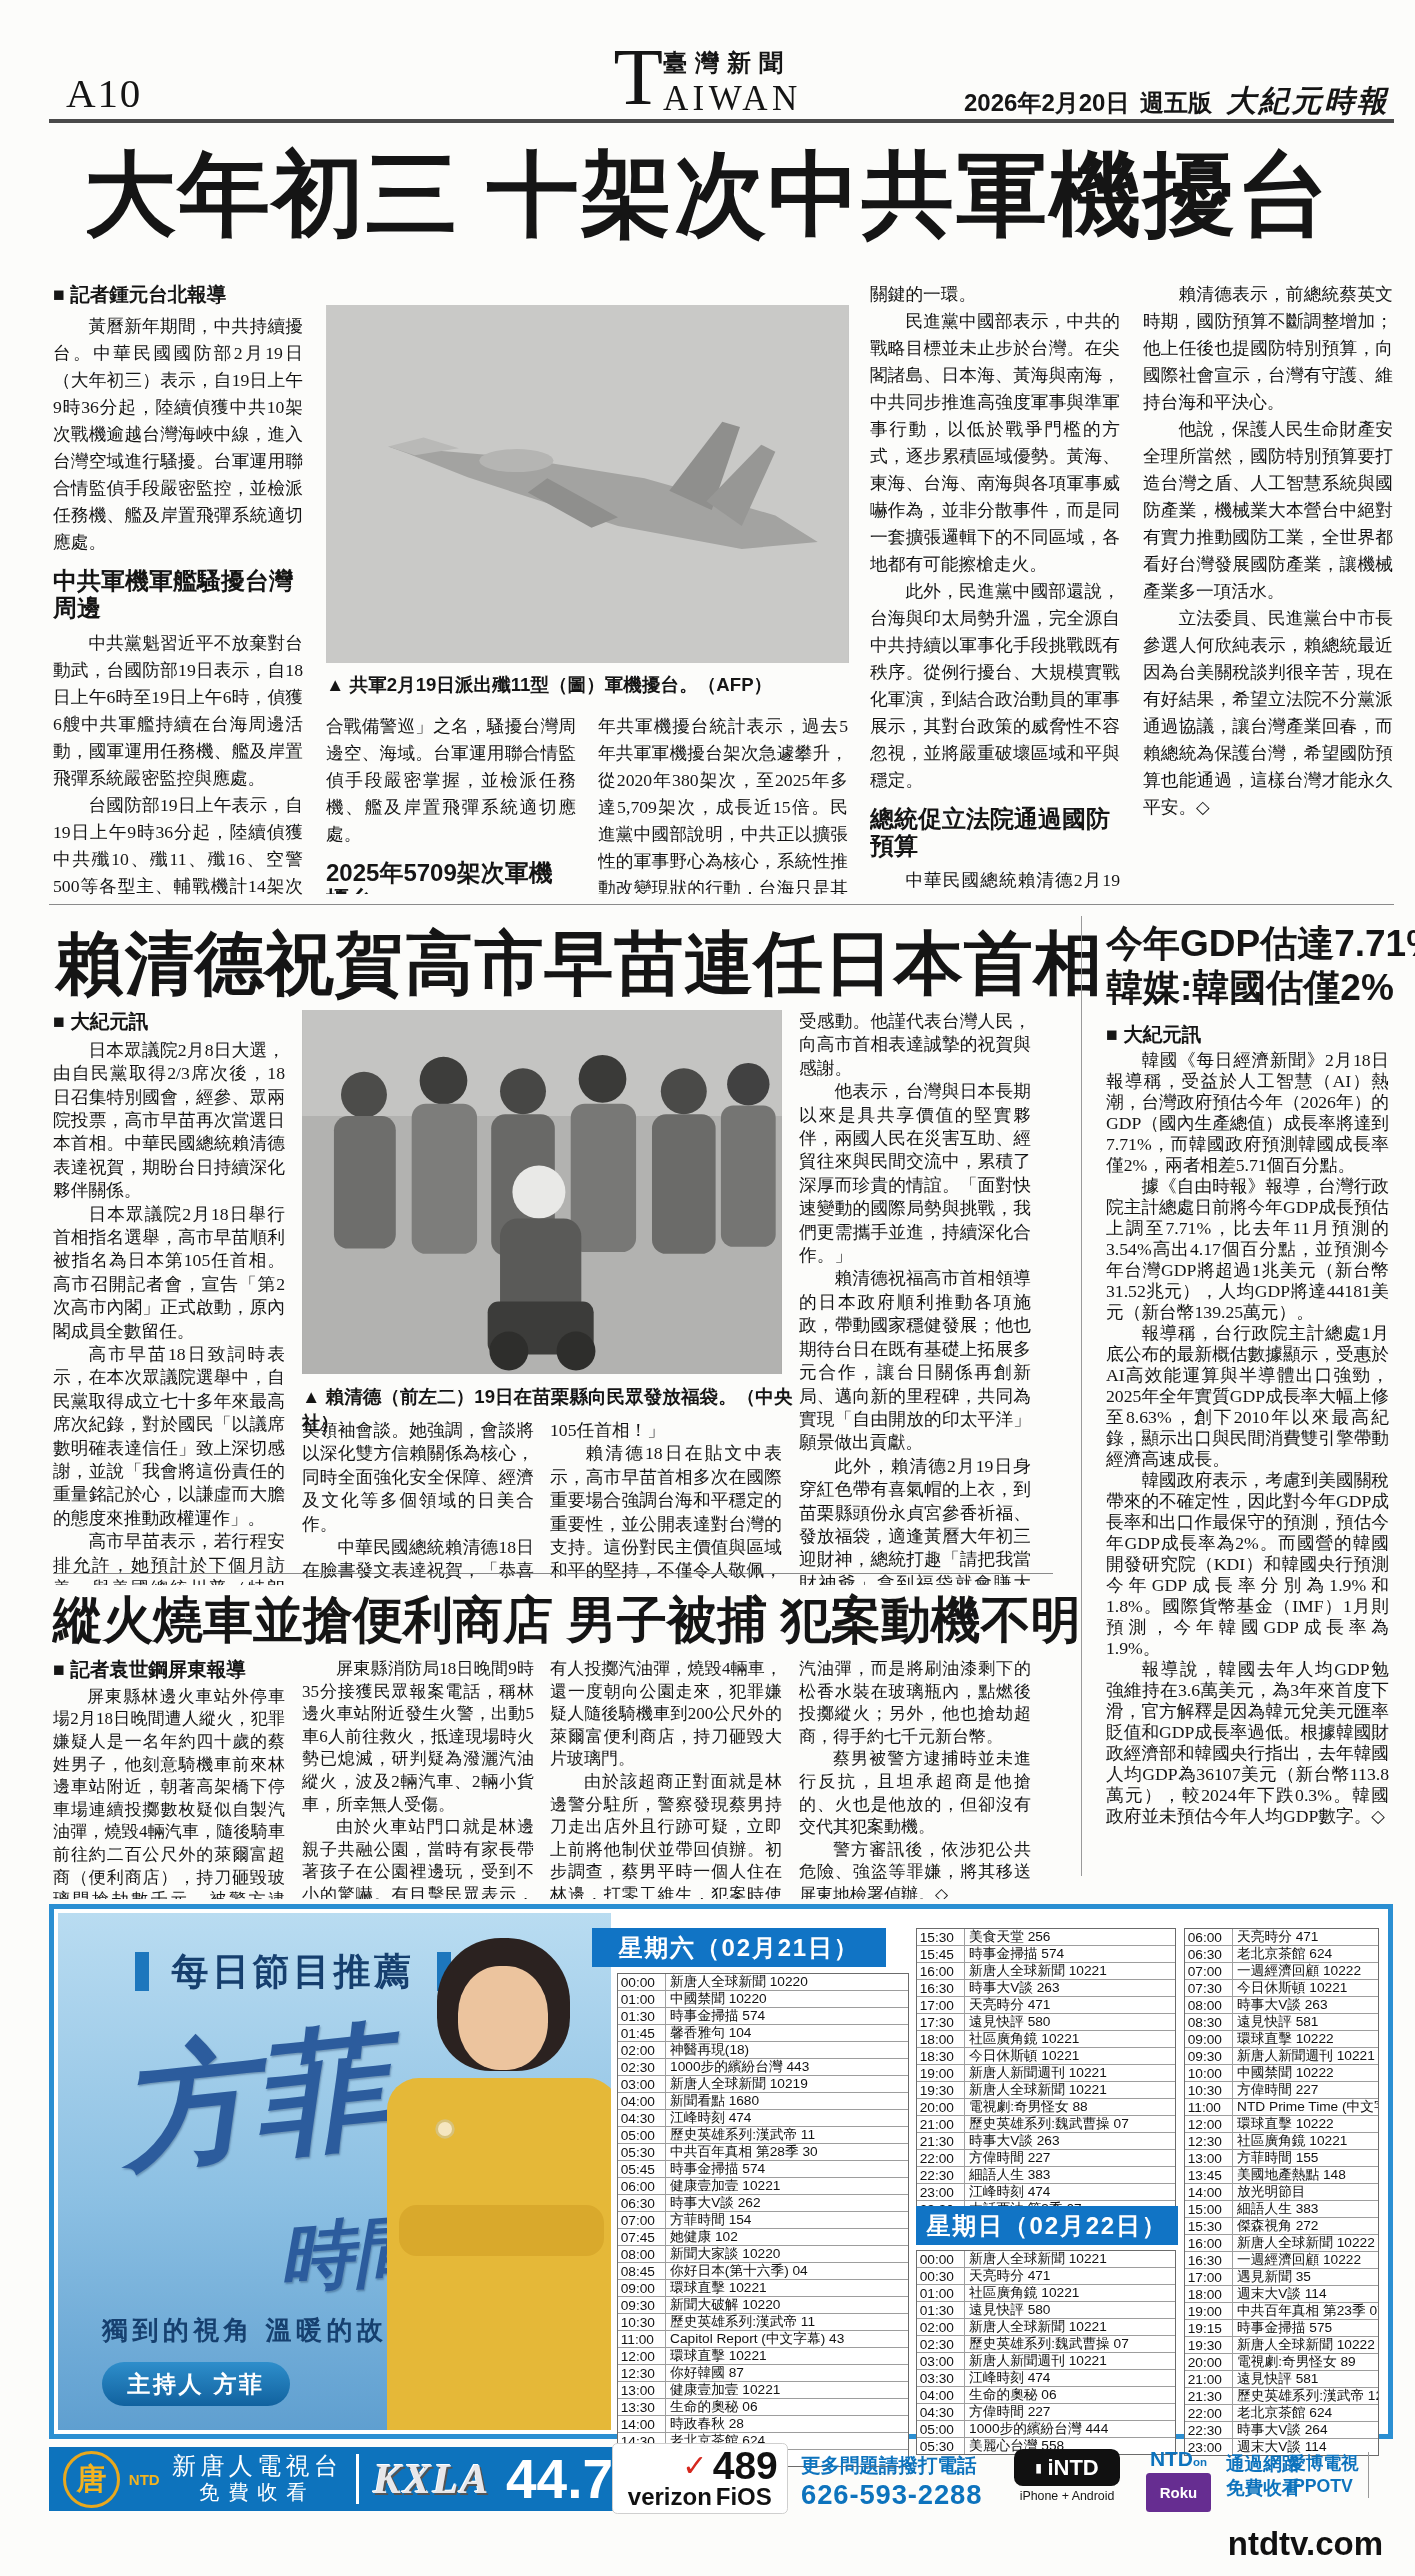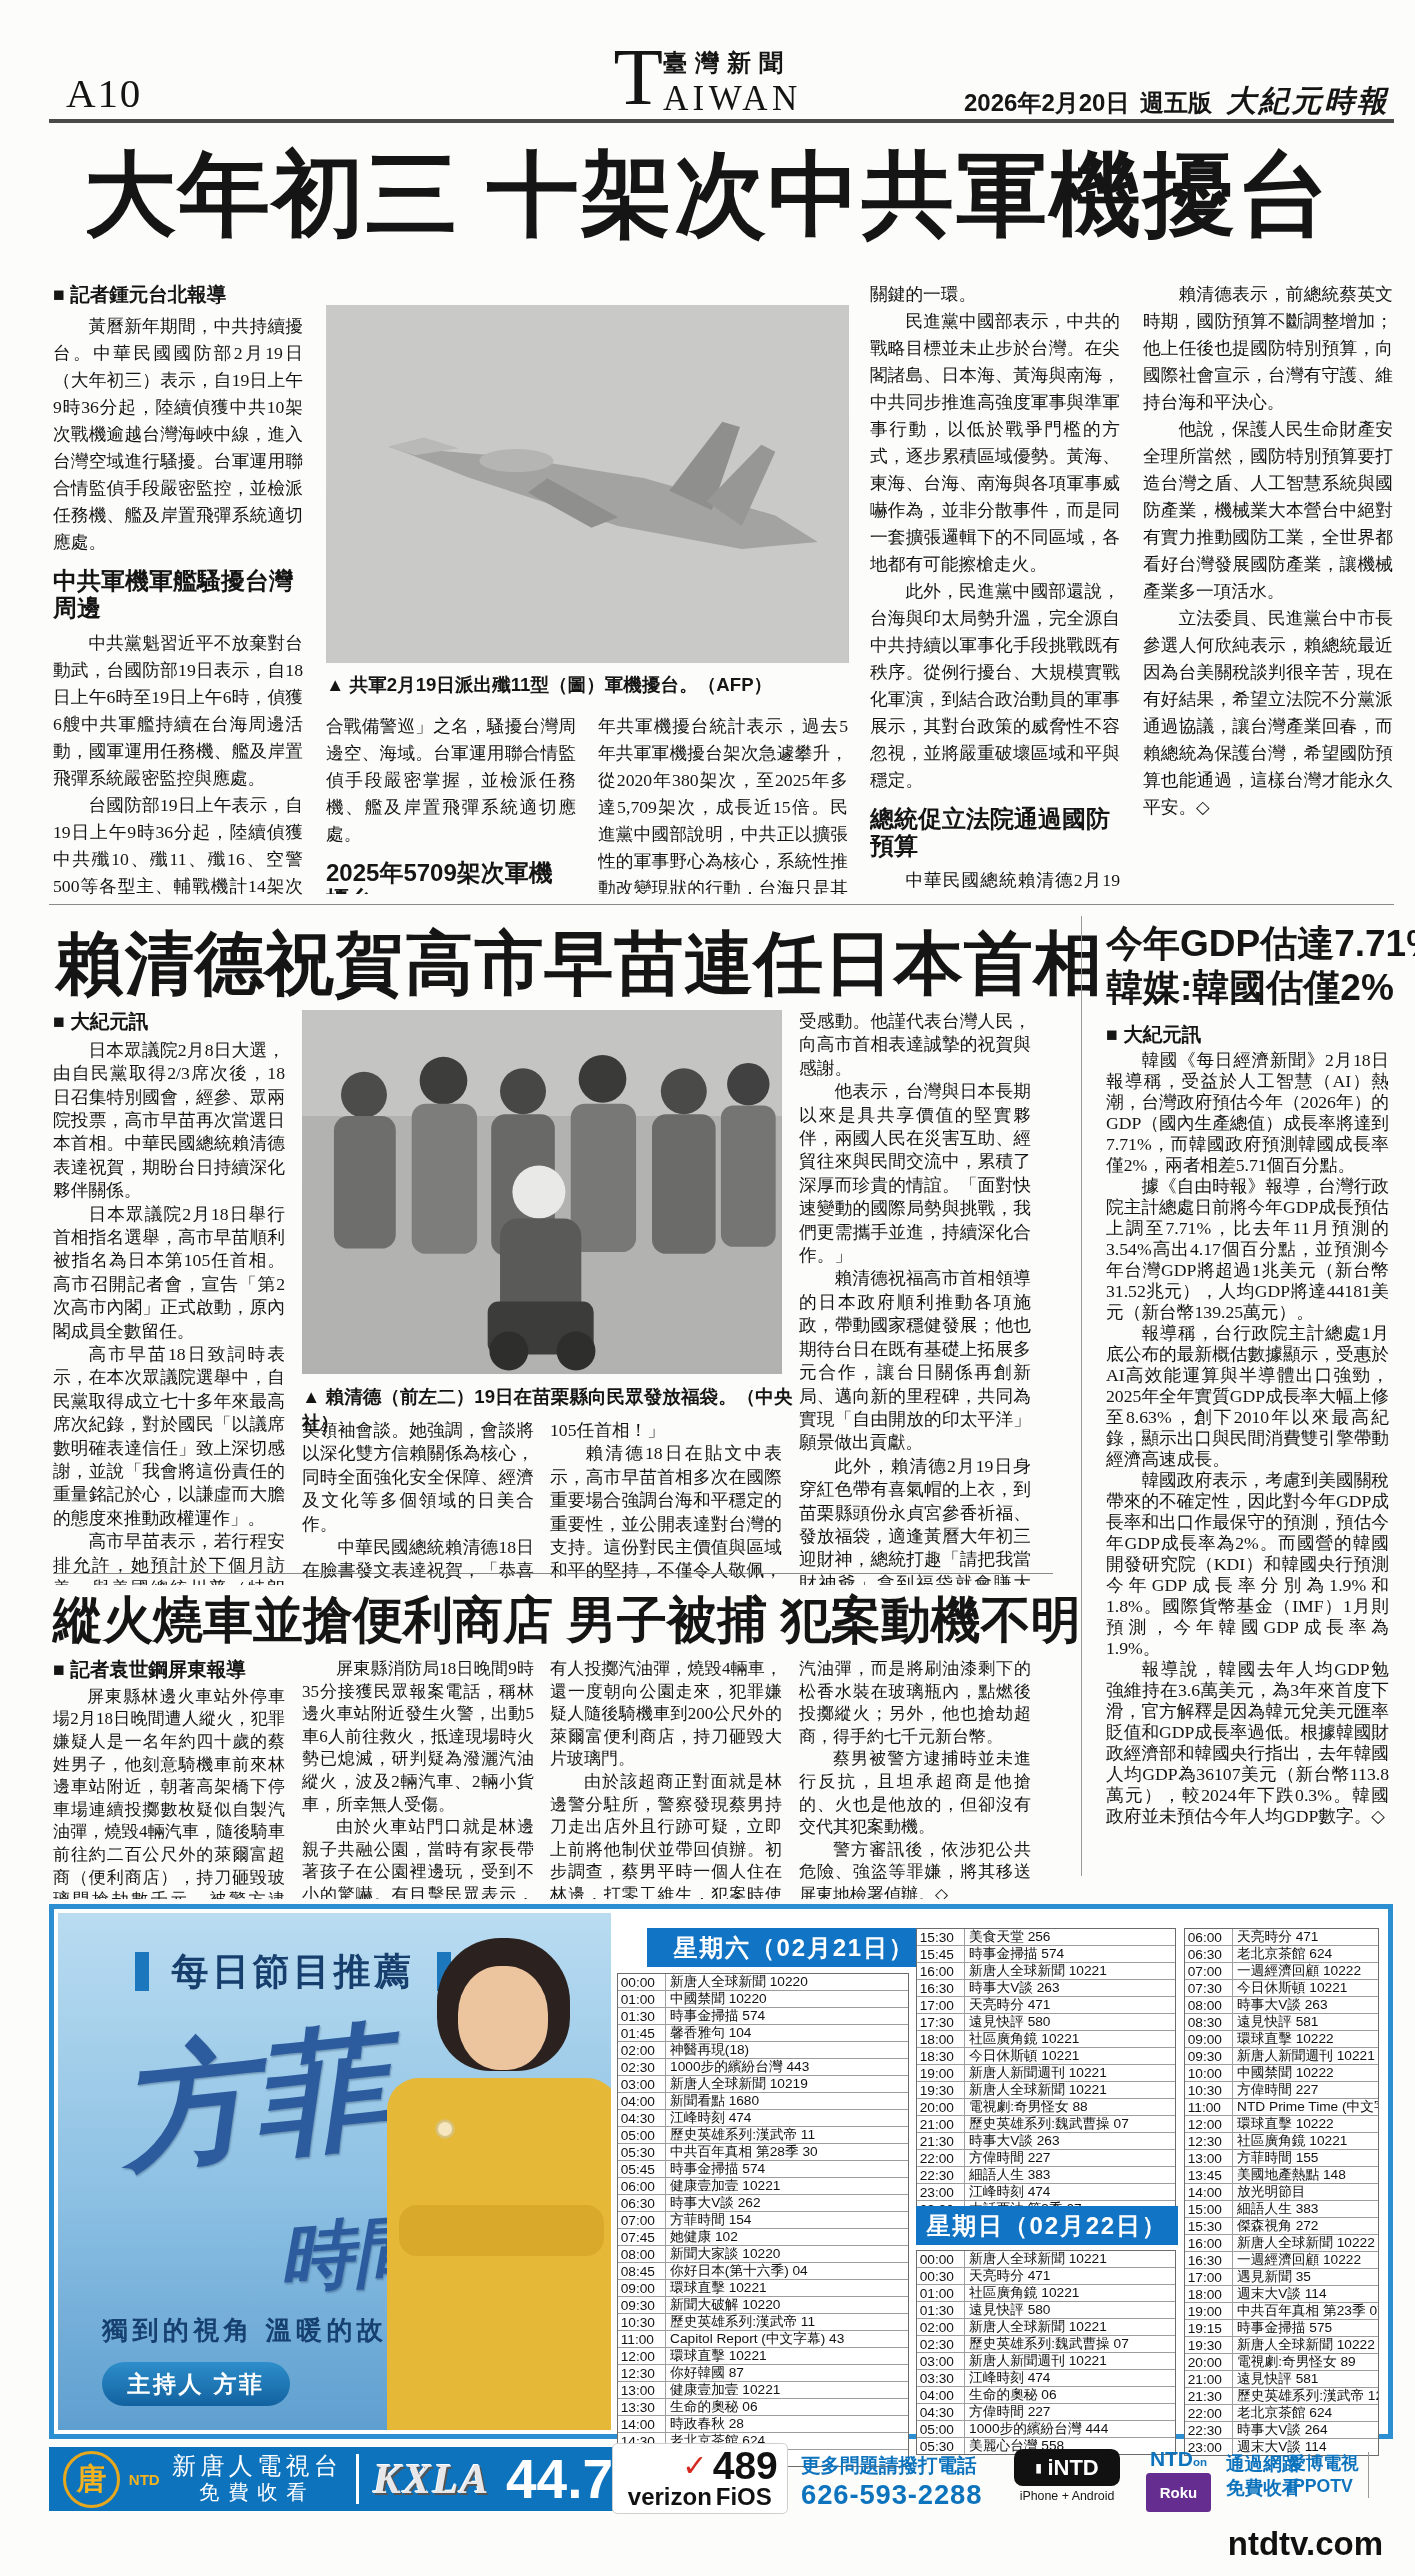--- a/index.html
+++ b/index.html
@@ -253,21 +253,21 @@
 
     <div>
       <div class="hair" style="left:379px;top:25px;width:133px;height:133px;"></div>
       <div class="face" style="left:400px;top:53px;width:90px;height:104px;"></div>
       <div class="blazer" style="left:329px;top:165px;width:232px;height:352px;"></div>
       <div class="arm" style="left:341px;top:292px;width:205px;height:51px;"></div>
       <div class="brooch" style="left:380px;top:209px;"></div>
     </div>
   </div>
 
-  <div class="dayhdr" style="left:647px;top:1928px;width:294px;height:39px;">星期六（02月21日）</div>
+  <div class="dayhdr" style="left:592px;top:1928px;width:294px;height:39px;">星期六（02月21日）</div>
   <div class="sched" style="left:617px;top:1973px;width:290px;">
 
   <div class="srow">
         <span class="st">00:00</span>
         <span class="sn">新唐人全球新聞 10220</span>
       </div>
       <div class="srow">
         <span class="st">01:00</span>
         <span class="sn">中國禁聞 10220</span>
       </div>

